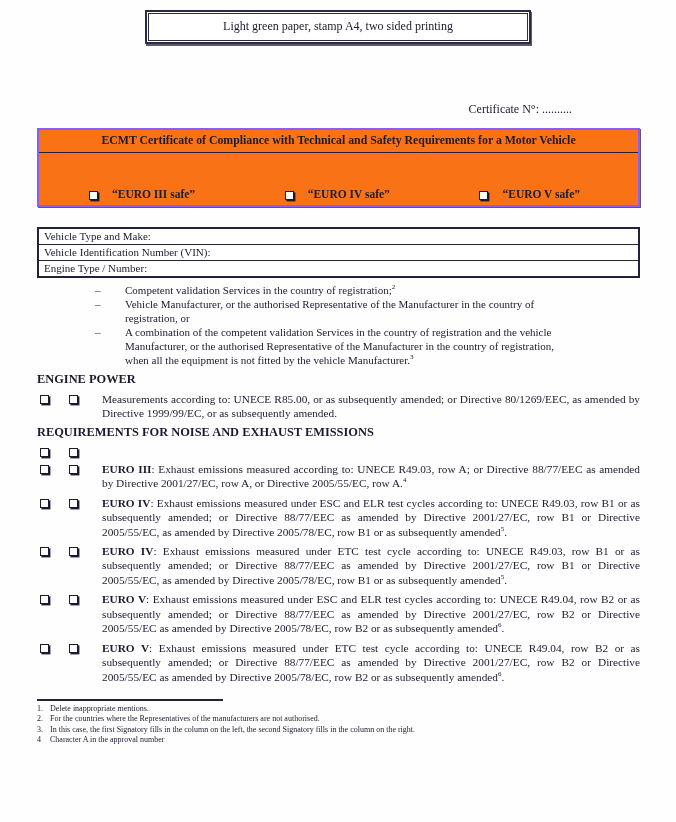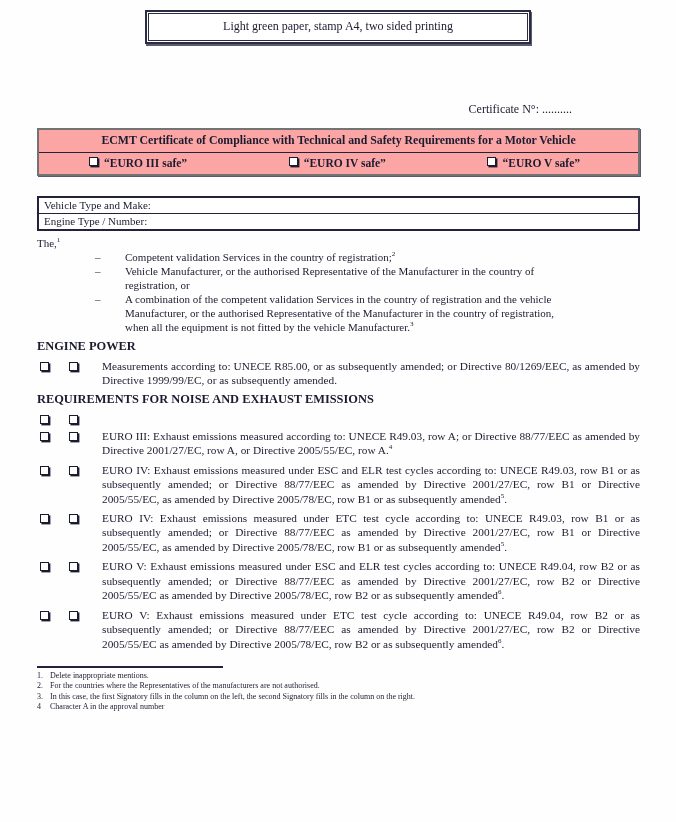--- a/index.html
+++ b/index.html
@@ -10,24 +10,24 @@
   }
   
   .banner-outer {
     width:382px; margin:10px auto 0; border:2px solid #2b2b44;
     box-shadow:1px 2px 0 #5a5a70; background:#fff;
   }
   .banner-inner { border:1px solid #2b2b44; margin:1px; padding:5px 8px 6px; text-align:center; font-size:12px; }
   
   .cert-no { margin-top:58px; text-align:right; padding-right:104px; font-weight:normal; font-size:12px; }
   
-  .title-box { margin:11px 36px 0 37px; border:2px solid #737373; box-shadow:1px 1px 0 #5a5a70; background:#fca5a5; }
+  .title-box { margin:11px 36px 0 37px; border:2px solid #8b5cf6; box-shadow:1px 1px 0 #5a5a70; background:#f97316; }
   .title-row { text-align:center; font-weight:bold; font-size:11.8px; padding:3px 4px 4px; border-bottom:1px solid #22223a; }
   .options-row { display:flex; justify-content:space-between; padding:4px 58px 5px 50px; font-weight:bold; font-size:11.5px; }
-  .option { display:flex; align-items:flex-start; gap:6px; cursor:default; }
+  .option { display:flex; align-items:flex-end; gap:14px; cursor:default;margin-top:31px; }
   
   .cb {
     display:inline-block; width:7px; height:7px; background:#fff;
     border:1.4px solid #1b1b30; box-shadow:1.4px 1.4px 0 #1b1b30; flex:none;
   }
   
   .vehicle-table { margin:20px 36px 0 37px; border:2px solid #22223a; background:#fff; }
   .v-row { font-size:11px; padding:1px 5px 2px; border-bottom:1px solid #22223a; }
   .v-row:last-child { border-bottom:none; }
   
@@ -35,21 +35,21 @@
   .decl-item { display:flex; }
   .dash { flex:none; width:30px; padding-left:58px; }
   .decl-text { flex:1; max-width:448px; }
   .stamp-note { margin-top:17px; text-align:center; font-style:italic; font-size:10.5px; }
   .confirm { margin:26px 36px 0 37px; font-size:11.3px; line-height:1.27; }
   .sec-heading { margin:4px 36px 0 37px; font-size:12.4px; font-weight:bold; }
   
   .req-item { display:flex; margin:5px 36px 0 37px; }
   .cb-col { flex:none; width:62px; display:flex; gap:20px; padding:3px 0 0 3px; }
   .req-text { flex:1; font-size:11.3px; line-height:1.28; text-align:justify; }
-  .req-text b { font-weight:normal; }
+  .req-text b { font-weight:bold; }
   sup { font-size:7px; vertical-align:super; line-height:0; }
   
   .footnote-sep { margin:15px 0 0 37px; width:186px; border-top:2px solid #22223a; }
   .footnotes { margin:3px 36px 0 37px; font-size:8px; line-height:1.3; }
   .fn { display:flex; }
   .fn-num { flex:none; width:13px; }
   .fn-text { flex:1; }
 </style>
 </head>
 <body>
@@ -82,28 +82,28 @@
         <span>“EURO V safe”</span>
       </div>
     </div>
   </div>
 
   <div class="vehicle-table">
     <div class="v-row">
       <span>Vehicle Type and Make:</span>
     </div>
     <div class="v-row">
+      <span>Vehicle Identification Number (VIN):</span>
+    </div>
+    <div class="v-row">
       <span>Engine Type / Number:</span>
     </div>
   </div>
 
   <div class="decl">
-    <div class="decl-intro">
-      <span>The,</span><sup>1</sup>
-    </div>
     <div class="decl-item">
       <span class="dash">–</span>
       <span class="decl-text"><span>Competent validation Services in the country of registration;</span><sup>2</sup></span>
     </div>
     <div class="decl-item">
       <span class="dash">–</span>
       <span class="decl-text"><span>Vehicle Manufacturer, or the authorised Representative of the Manufacturer in the country of registration, or</span><sup></sup></span>
     </div>
     <div class="decl-item">
       <span class="dash">–</span>

